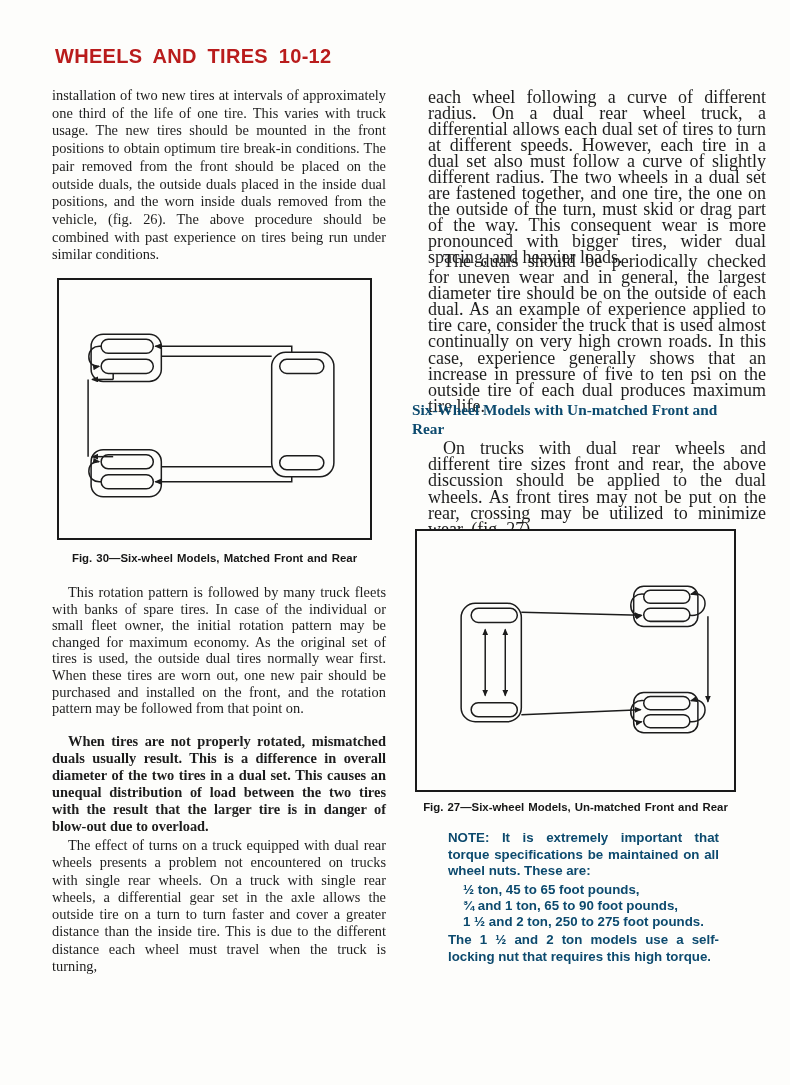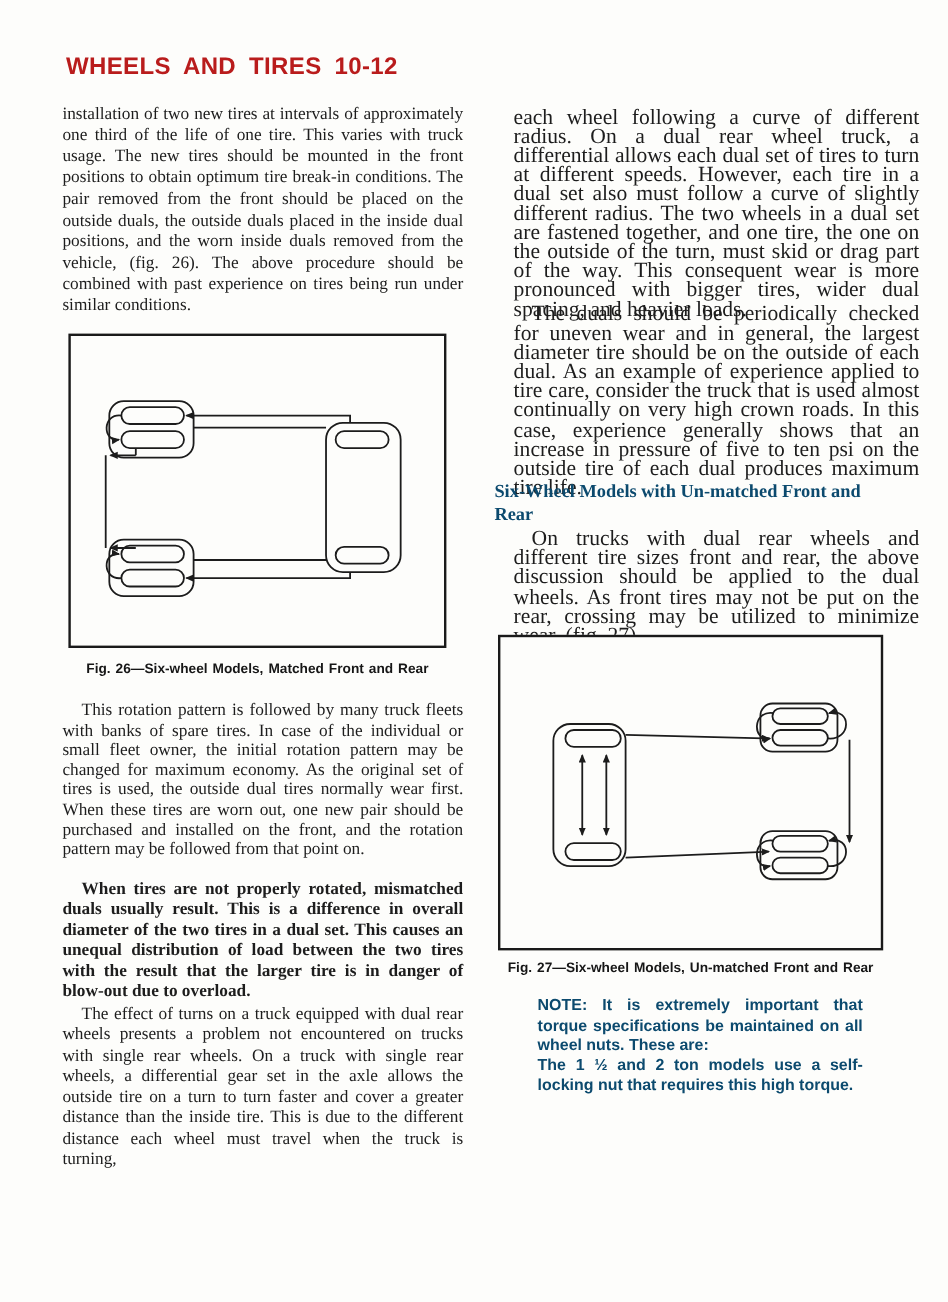--- a/index.html
+++ b/index.html
@@ -102,21 +102,21 @@
           <path d="M42,66 C26,64 26,88 40,86" marker-end="url(#ah26)"></path>
           <path d="M42,201 C26,203 26,179 40,181" marker-end="url(#ah26)"></path>
           <path d="M54,93 V99"></path>
           <path d="M54,99 L33,99" marker-end="url(#ah26)"></path>
           <path d="M29,99 V176"></path>
           <path d="M54,176 L33,176" marker-end="url(#ah26)"></path>
         </g>
       </g>
     </svg>
   </div>
-  <div class="abs caption cap26">Fig. 26—Six-wheel Models, Matched Front and Rear</div>
+  <div class="abs caption cap26">Fig. 30—Six-wheel Models, Matched Front and Rear</div>
 
   <p class="abs body-text lcol indent lp2">This rotation pattern is followed by many truck fleets with banks of spare tires. In case of the individual or small fleet owner, the initial rotation pattern may be changed for maximum economy. As the original set of tires is used, the outside dual tires normally wear first. When these tires are worn out, one new pair should be purchased and installed on the front, and the rotation pattern may be followed from that point on.</p>
   <p class="abs body-text lcol indent lp3">When tires are not properly rotated, mismatched duals usually result. This is a difference in overall diameter of the two tires in a dual set. This causes an unequal distribution of load between the two tires with the result that the larger tire is in danger of blow-out due to overload.</p>
   <p class="abs body-text lcol indent lp4">The effect of turns on a truck equipped with dual rear wheels presents a problem not encountered on trucks with single rear wheels. On a truck with single rear wheels, a differential gear set in the axle allows the outside tire on a turn to turn faster and cover a greater distance than the inside tire. This is due to the different distance each wheel must travel when the truck is turning,</p>
 
   <p class="abs body-text rcol rp1">each wheel following a curve of different radius. On a dual rear wheel truck, a differential allows each dual set of tires to turn at different speeds. However, each tire in a dual set also must follow a curve of slightly different radius. The two wheels in a dual set are fastened together, and one tire, the one on the outside of the turn, must skid or drag part of the way. This consequent wear is more pronounced with bigger tires, wider dual spacing, and heavier loads.</p>
   <p class="abs body-text rcol rp2">The duals should be periodically checked for uneven wear and in general, the largest diameter tire should be on the outside of each dual. As an example of experience applied to tire care, consider the truck that is used almost continually on very high crown roads. In this case, experience generally shows that an increase in pressure of five to ten psi on the outside tire of each dual produces maximum tire life.</p>
 
   <h2 class="abs section-heading">Six-Wheel Models with Un-matched Front and Rear</h2>
 
@@ -158,16 +158,21 @@
           <path d="M104,81 L223,84" marker-end="url(#ah27)"></path>
           <path d="M104,183 L223,178" marker-end="url(#ah27)"></path>
         </g>
       </g>
     </svg>
   </div>
   <div class="abs caption cap27">Fig. 27—Six-wheel Models, Un-matched Front and Rear</div>
 
   <div class="abs note">
     <p>NOTE: It is extremely important that torque specifications be maintained on all wheel nuts. These are:</p>
+    <div class="torque-list">
+      <span>½ ton, 45 to 65 foot pounds,</span>
+      <span>¾ and 1 ton, 65 to 90 foot pounds,</span>
+      <span>1 ½ and 2 ton, 250 to 275 foot pounds.</span>
+    </div>
     <p>The 1 ½ and 2 ton models use a self-locking nut that requires this high torque.</p>
   </div>
 
 </div>
 
 </body></html>

